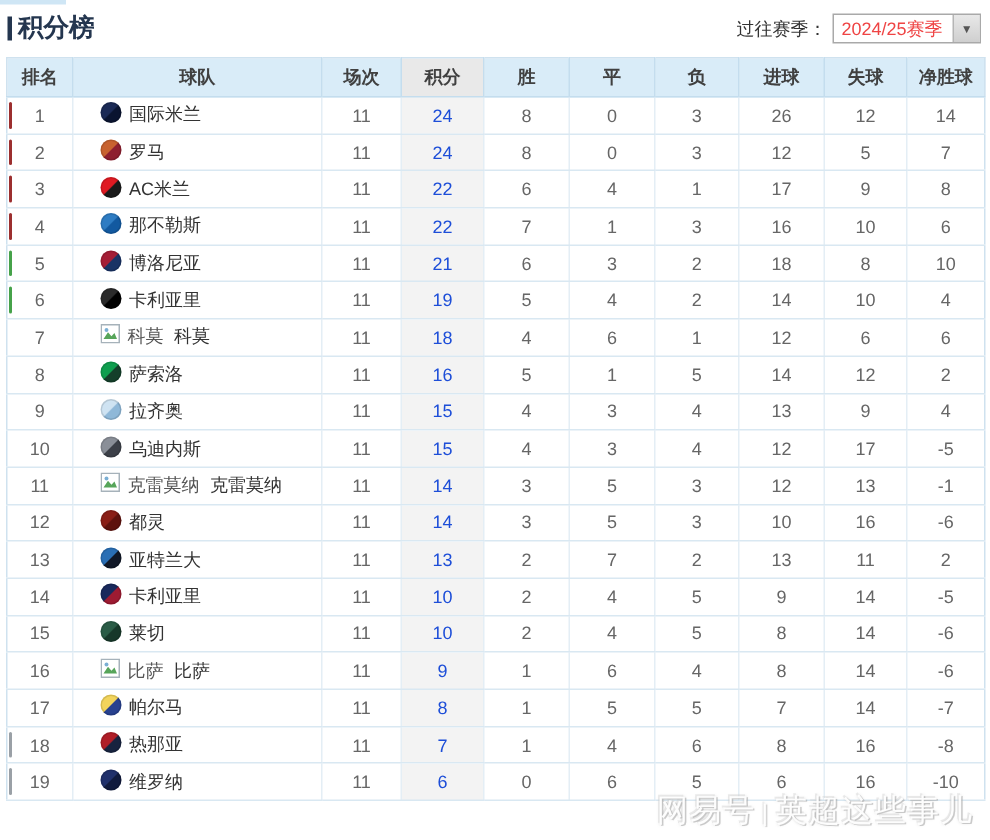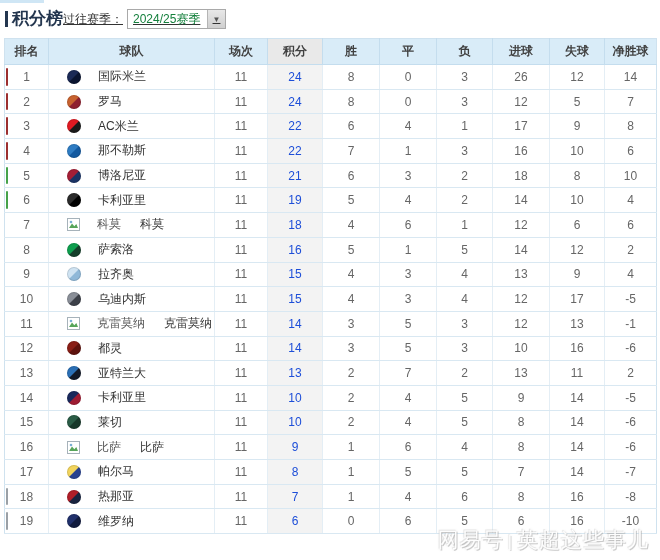--- a/index.html
+++ b/index.html
@@ -3,44 +3,44 @@
 <meta charset="utf-8">
 <style>
   html,body{margin:0;padding:0;}
   body{
     width:660px;height:560px;background:#ffffff;overflow:hidden;position:relative;
     font-family:"Liberation Sans","DejaVu Sans",sans-serif;
     -webkit-font-smoothing:antialiased;
   }
   .top-sliver{position:absolute;left:0;top:0;width:44px;height:3px;background:#cfe6f5;}
   
-  .page-header{display:flex;align-items:center;justify-content:flex-start;padding:8px 6px 4px 5px;height:22px;}
+  .page-header{display:flex;align-items:center;justify-content:space-between;padding:8px 6px 4px 5px;height:22px;}
   .title-wrap{display:flex;align-items:center;}
   .title-mark{width:3px;height:16px;background:#24364f;margin-right:4px;}
   .page-title{font-size:17px;font-weight:bold;color:#24364f;margin:0;line-height:18px;}
-  .season{display:flex;align-items:center;font-size:12px;color:#333;text-decoration:underline;}
+  .season{display:flex;align-items:center;font-size:12px;color:#333;}
   .season-label{margin-right:4px;}
   .select{display:flex;align-items:stretch;border:1px solid #a9a9a9;background:#fff;height:20px;box-sizing:border-box;cursor:pointer;}
-  .select-value{font-size:12px;color:#15803d;padding:0 6px 0 5px;line-height:18px;min-width:68px;}
+  .select-value{font-size:12px;color:#ef4444;padding:0 6px 0 5px;line-height:18px;min-width:68px;}
   .select-arrow{width:17px;background:linear-gradient(#e8e8e8,#cfcfcf);border-left:1px solid #b5b5b5;
     display:flex;align-items:center;justify-content:center;font-size:8px;color:#555;}
   
   .standings{margin:4px 4px 0 4px;border-collapse:collapse;table-layout:fixed;width:652px;
     border:1px solid #cfe2ef;font-size:12px;}
   .standings th{background:#d9ecf8;color:#404040;font-weight:bold;height:25px;
     border-right:1px solid #c4ddee;border-bottom:1px solid #c4ddee;text-align:center;padding:0;}
   .standings th.col-pts{background:#e9e9e9;}
   .standings td{height:23.7px;border-right:1px solid #e4eef5;border-bottom:1px solid #d9e8f2;
     text-align:center;color:#666;padding:0;white-space:nowrap;overflow:hidden;}
   .standings td.col-pts{background:#f3f3f3;color:#1d4ed8;}
   .standings th:last-child,.standings td:last-child{border-right:none;}
   td.rank-cell{position:relative;color:#666;}
   .zonebar{position:absolute;left:1px;top:3px;bottom:3px;width:2px;border-radius:1px;}
   td.team-cell{text-align:left;padding-left:18px;color:#333;}
-  .team-inner{display:flex;align-items:center;gap:17px;}
+  .team-inner{display:flex;align-items:flex-start;gap:5px;}
   .team-logo{width:14px;height:14px;border-radius:50%;flex:0 0 14px;box-shadow:inset 0 0 0 1px rgba(0,0,0,.12);}
   .broken-img{width:13px;height:13px;flex:0 0 13px;display:inline-flex;}
   .icon-alt{color:#555;font-size:12px;margin-right:2px;}
   .team-name{font-size:12px;color:#333;}
   
   .watermark{position:absolute;right:11px;top:526px;font-size:21px;font-weight:normal;letter-spacing:1px;
     color:rgba(255,255,255,.95);
     text-shadow:1px 1px 0 rgba(165,165,165,.55),-1px -1px 0 rgba(210,210,210,.45),0 0 2px rgba(140,140,140,.35);
     white-space:nowrap;pointer-events:none;}
   .wm-sep{font-size:16px;margin:0 4px;opacity:.8;}

